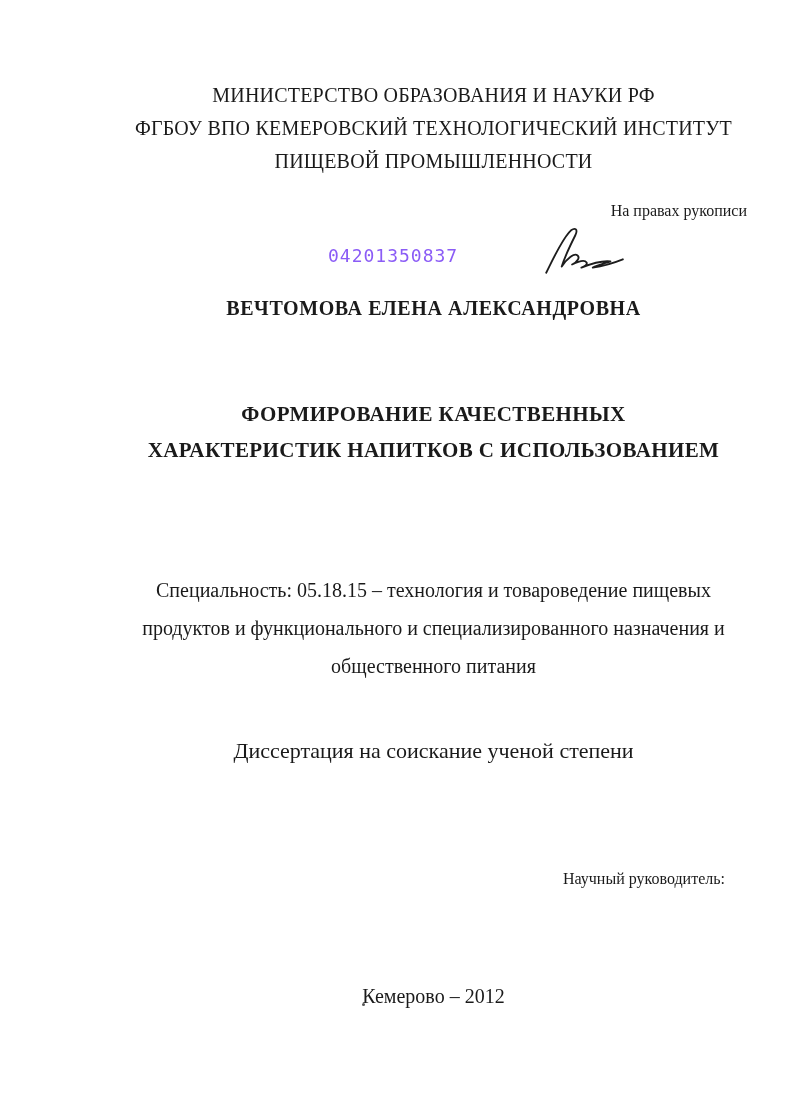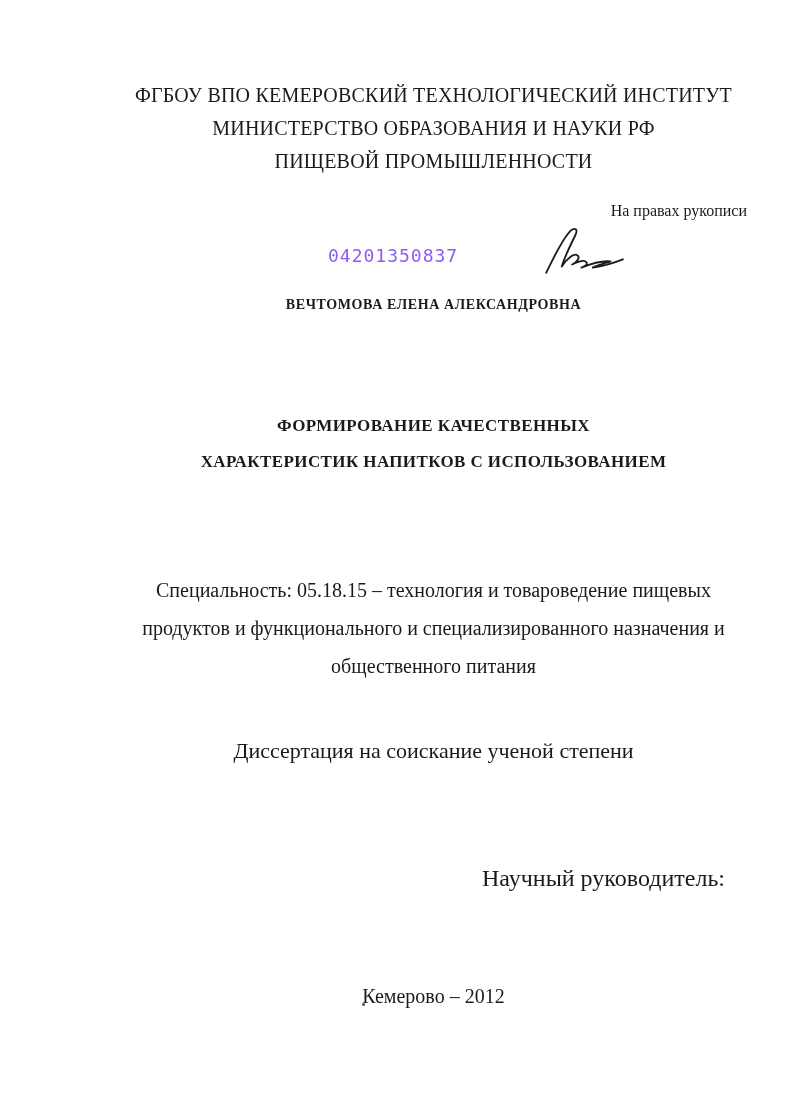--- a/index.html
+++ b/index.html
@@ -46,44 +46,44 @@
   }
   .signature {
     position: absolute;
     left: 420px;
     top: 225px;
     width: 88px;
     height: 50px;
   }
   .author-name {
     top: 297px;
-    font-size: 14px;
+    font-size: 20px;
     font-weight: 700;
     letter-spacing: 0.6px;
   }
   .diss-title {
-    top: 408px;
-    font-size: 17px;
+    top: 396px;
+    font-size: 21px;
     font-weight: 700;
     line-height: 36px;
     letter-spacing: 0.4px;
   }
   .specialty {
     top: 571px;
     font-size: 20px;
     line-height: 38px;
   }
   .thesis-type {
     top: 732px;
     font-size: 22px;
     line-height: 38px;
   }
   .supervisor {
     top: 860px;
-    font-size: 24px;
+    font-size: 16px;
     line-height: 37px;
     padding-right: 22px;
   }
   .city-year {
     top: 985px;
     font-size: 20px;
   }
   .scan-speck {
     position: absolute;
     left: 242px;
@@ -95,22 +95,22 @@
   }
   .line { display: block; }
 </style>
 </head>
 <body>
 
 <div class="page">
   <div class="content">
 
     <div class="block center org-header">
+      <span class="line">МИНИСТЕРСТВО ОБРАЗОВАНИЯ И НАУКИ РФ</span>
       <span class="line">ФГБОУ ВПО КЕМЕРОВСКИЙ ТЕХНОЛОГИЧЕСКИЙ ИНСТИТУТ</span>
-      <span class="line">МИНИСТЕРСТВО ОБРАЗОВАНИЯ И НАУКИ РФ</span>
       <span class="line">ПИЩЕВОЙ ПРОМЫШЛЕННОСТИ</span>
     </div>
 
     <div class="block right manuscript-note">На правах рукописи</div>
 
     <div class="reg-number">04201350837</div>
 
     <svg class="signature" viewBox="0 0 85 48" xmlns="http://www.w3.org/2000/svg">
       <path d="M6,46 C12,34 22,12 30,5 C34,2 37,4 34,10 C30,18 24,30 21,40 C26,32 33,27 36,29 C39,31 36,36 31,38 C37,35 43,33 45,36 C46,38 43,40 40,41 C50,37 60,34 68,35 C62,37 55,39 51,41 C58,40 70,37 80,33" fill="none" stroke="#1d1d1d" stroke-width="1.8" stroke-linecap="round" stroke-linejoin="round"></path>
     </svg>

